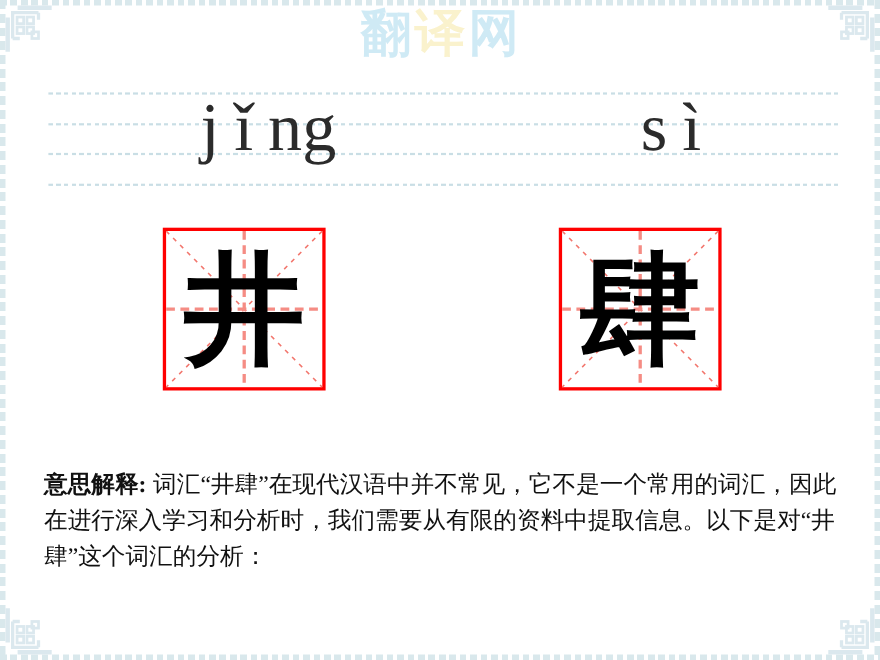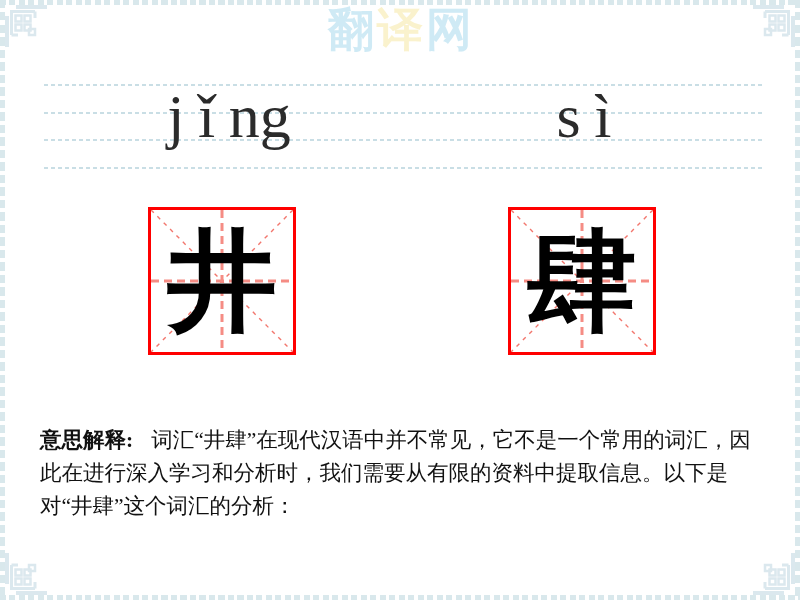--- a/index.html
+++ b/index.html
@@ -36,37 +36,37 @@
     font-size:13px;letter-spacing:3px;color:#efe9cd;font-weight:bold;}
   
   .pinyin-lines{position:absolute;left:44px;top:84px;width:720px;height:84px;}
   .pline{position:absolute;left:0;width:100%;height:1.5px;
     background:repeating-linear-gradient(90deg,#c9dee5 0 4px,transparent 4px 7px);}
   .pline.l1{top:0;}   .pline.l2{top:28px;}
   .pline.l3{top:55px;}.pline.l4{top:83px;}
   .pinyin{position:absolute;top:85px;font-size:62px;line-height:1;
     color:#2b2b2b;font-family:"Liberation Serif","DejaVu Serif",serif;
     word-spacing:-2px;white-space:nowrap;transform:translateX(-50%);}
-  .pinyin.p1{left:229px;}
-  .pinyin.p2{left:584px;}
+  .pinyin.p1{left:244px;}
+  .pinyin.p2{left:610px;}
   
   .hanzi-box{position:absolute;top:207px;width:148px;height:148px;
     box-sizing:border-box;border:3px solid #ff0000;background:#ffffff;}
   .hanzi-box.b1{left:148px;}
   .hanzi-box.b2{left:508px;}
   .hanzi-box svg{position:absolute;left:0;top:0;}
   .hanzi{position:absolute;left:0;top:0;width:142px;height:142px;
     display:flex;align-items:center;justify-content:center;
     font-size:110px;line-height:1;color:#000;font-weight:bold;
     font-family:"DejaVu Sans","Liberation Sans",sans-serif;}
   
   .meaning{position:absolute;left:40px;top:402px;width:732px;
     font-size:21.5px;line-height:33px;color:#111;
     font-family:"Liberation Serif","DejaVu Serif",serif;}
-  .meaning .label{font-weight:bold;margin-right:18px;}
+  .meaning .label{font-weight:bold;margin-right:6px;}
 </style>
 </head>
 <body>
 
 <div class="edge top"></div>
 <div class="edge bottom"></div>
 <div class="edge left"></div>
 <div class="edge right"></div>
 
 <svg class="corner tl" viewBox="0 0 46 46">

